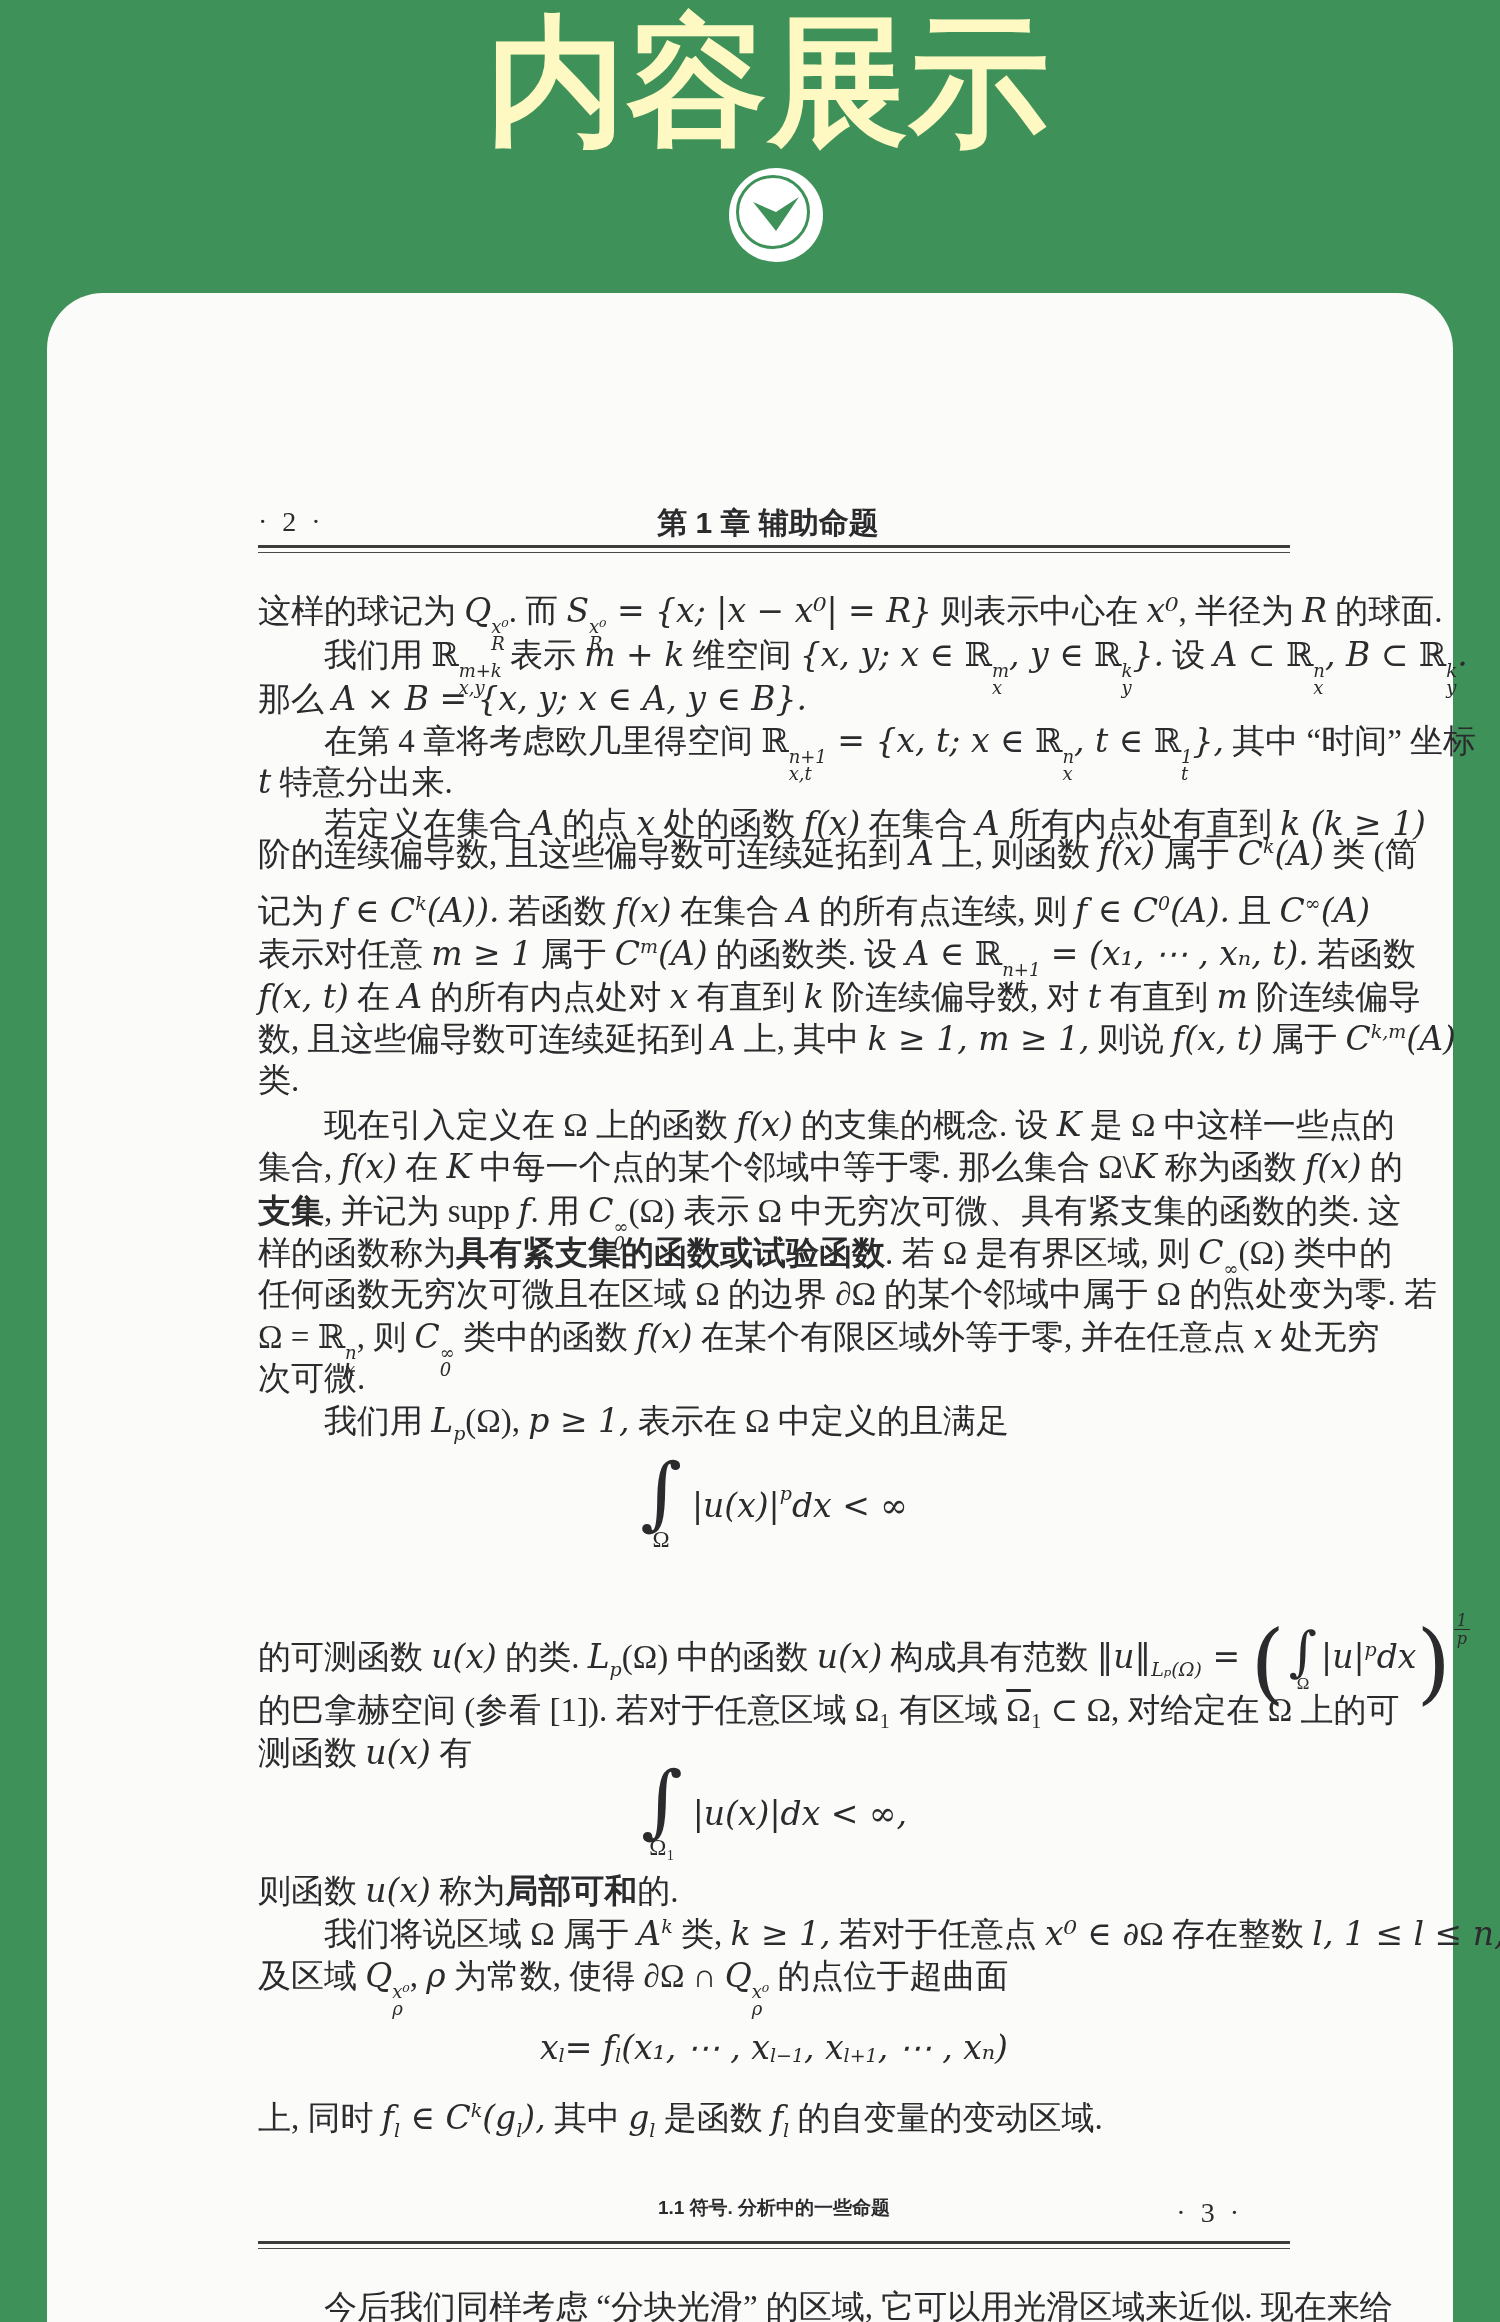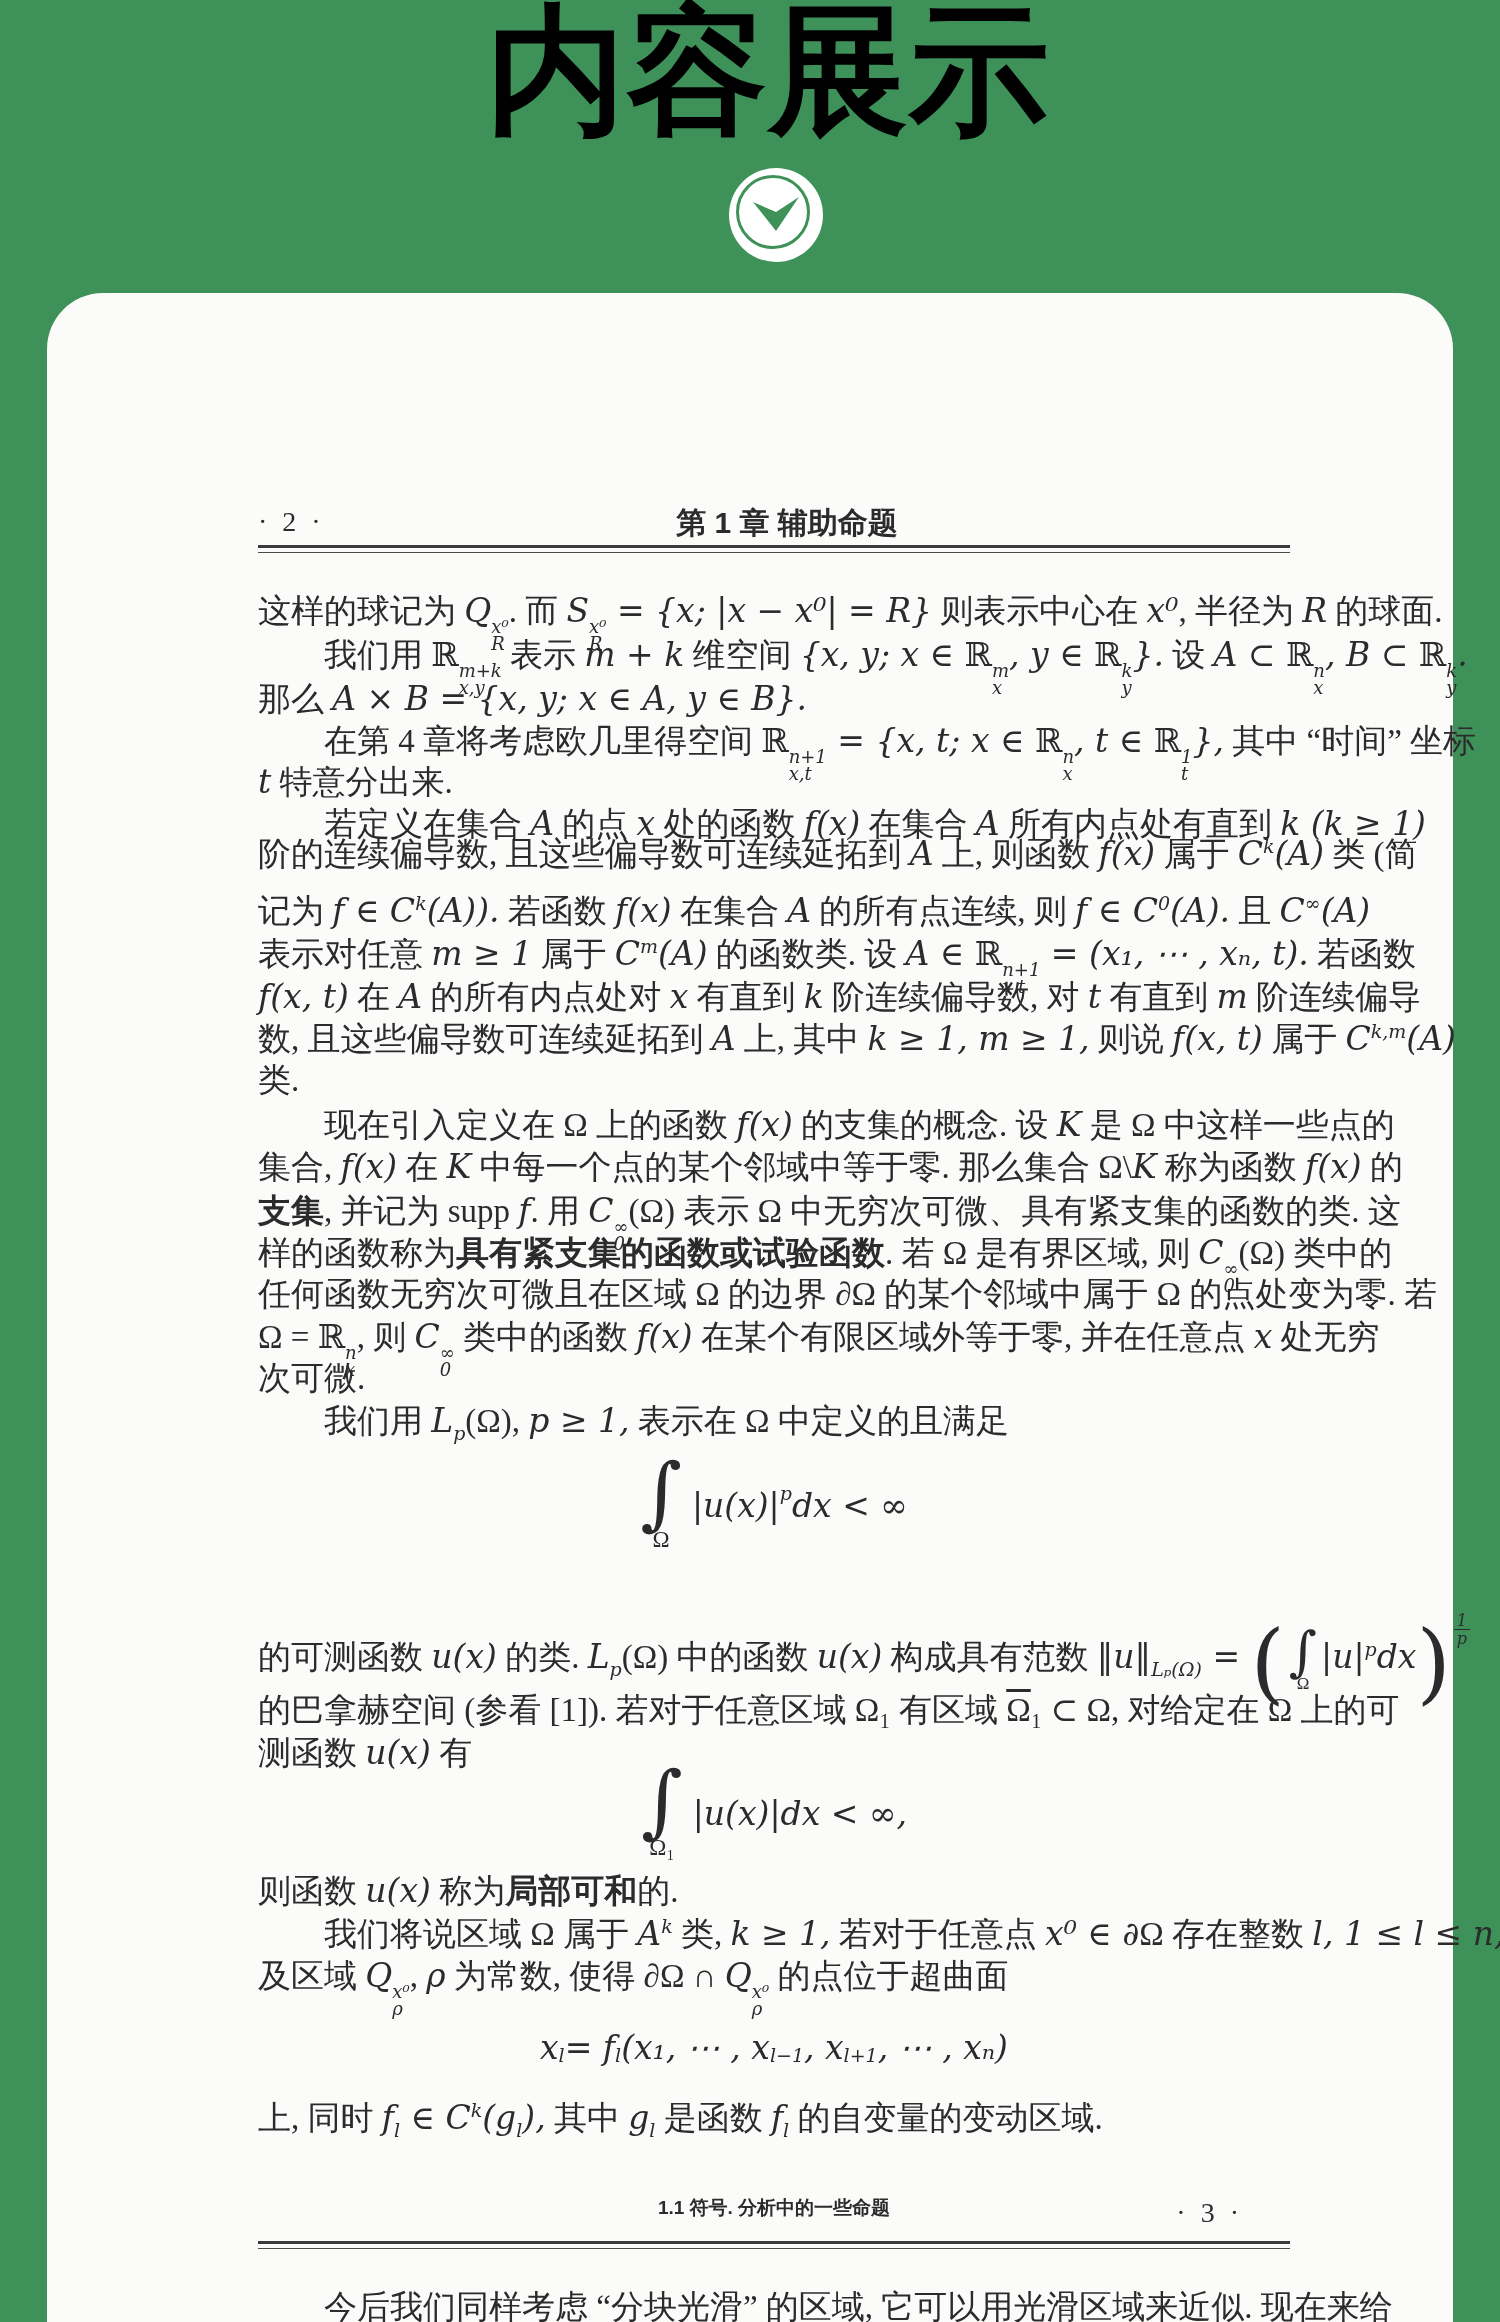--- a/index.html
+++ b/index.html
@@ -8,41 +8,41 @@
     background:#3e9159;
     overflow:hidden;
     position:relative;
     font-family:"Liberation Serif","DejaVu Serif",serif;
     color:#2b2b2e;
   }
   
   .banner{position:absolute;left:52px;right:0;top:0;height:293px;text-align:center;}
   .banner-title{
     position:absolute;left:0;right:16px;top:8px;
-    font-family:Liberation Mono, monospace;
-    font-weight:900;font-size:140px;line-height:1.05;color:#000000;
+    font-family:Liberation Sans, sans-serif;
+    font-weight:900;font-size:140px;line-height:1.05;color:#fef9c3;
     letter-spacing:1px;
   }
   .scroll-icon{
     position:absolute;left:50%;top:168px;width:94px;height:94px;margin-left:-47px;
     background:#ffffff;border-radius:50%;
   }
   .scroll-icon .ring{
     position:absolute;left:7px;top:7px;width:74px;height:74px;
     border:3px solid #3e9159;border-radius:50%;box-sizing:border-box;
   }
   .scroll-icon svg{position:absolute;left:50%;top:50%;margin:-22px 0 0 -27px;}
   
   .page-card{
     position:absolute;left:47px;top:293px;width:1406px;height:2100px;
     background:#fbfbf9;border-radius:56px 56px 0 0;
   }
   .pg-head-num{position:absolute;left:211px;top:213px;font-size:28px;letter-spacing:4px;}
   .pg-head-chapter{
-    position:absolute;left:224px;width:1032px;top:210px;text-align:center;
+    position:absolute;left:205px;width:1032px;top:210px;text-align:center;
     font-family:"Liberation Sans","DejaVu Sans",sans-serif;font-weight:700;font-size:30px;
   }
   .rule{position:absolute;left:211px;width:1032px;height:4px;
     border-top:3px solid #3c3c3c;border-bottom:1px solid #4a4a4a;}
   .rule-top{top:252px;}
   .rule-bottom{top:1948px;}
   .pg-foot-section{
     position:absolute;left:211px;width:1032px;top:1902px;text-align:center;
     font-family:"Liberation Sans","DejaVu Sans",sans-serif;font-weight:700;font-size:19px;
   }

